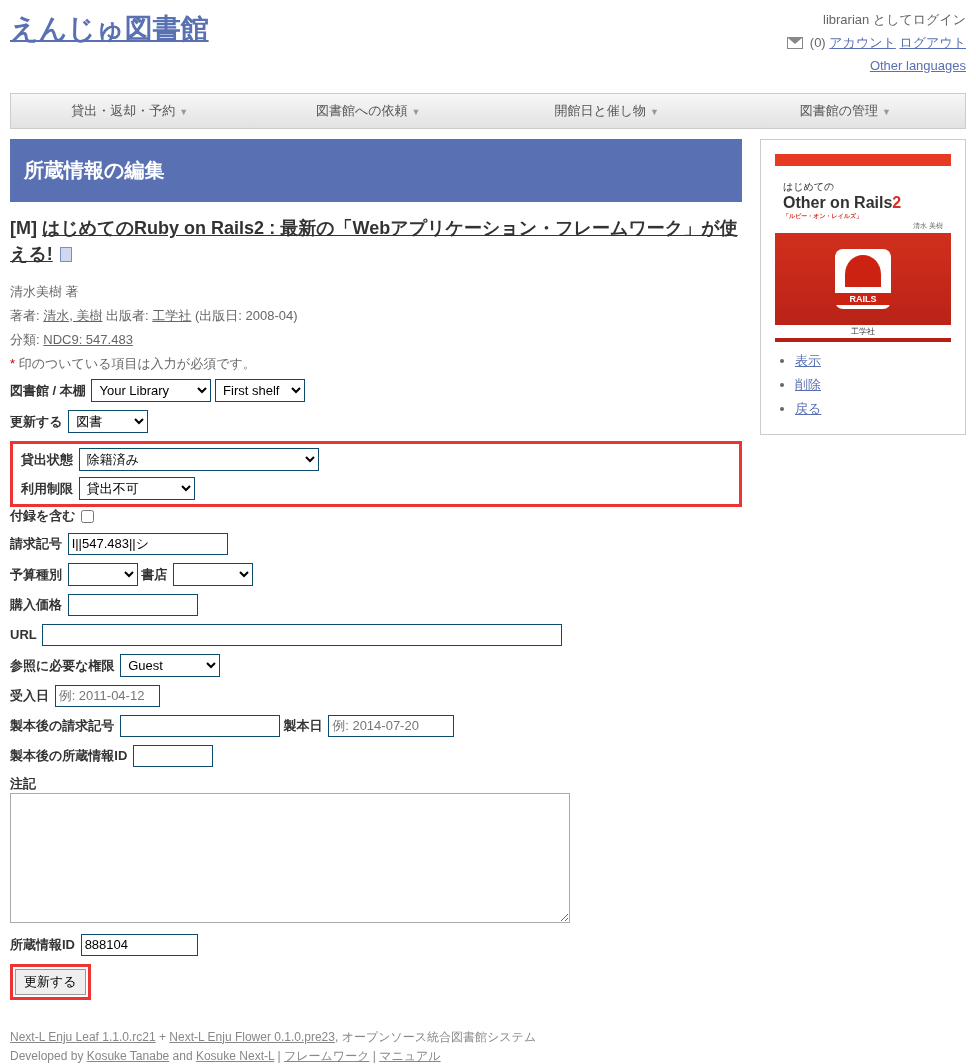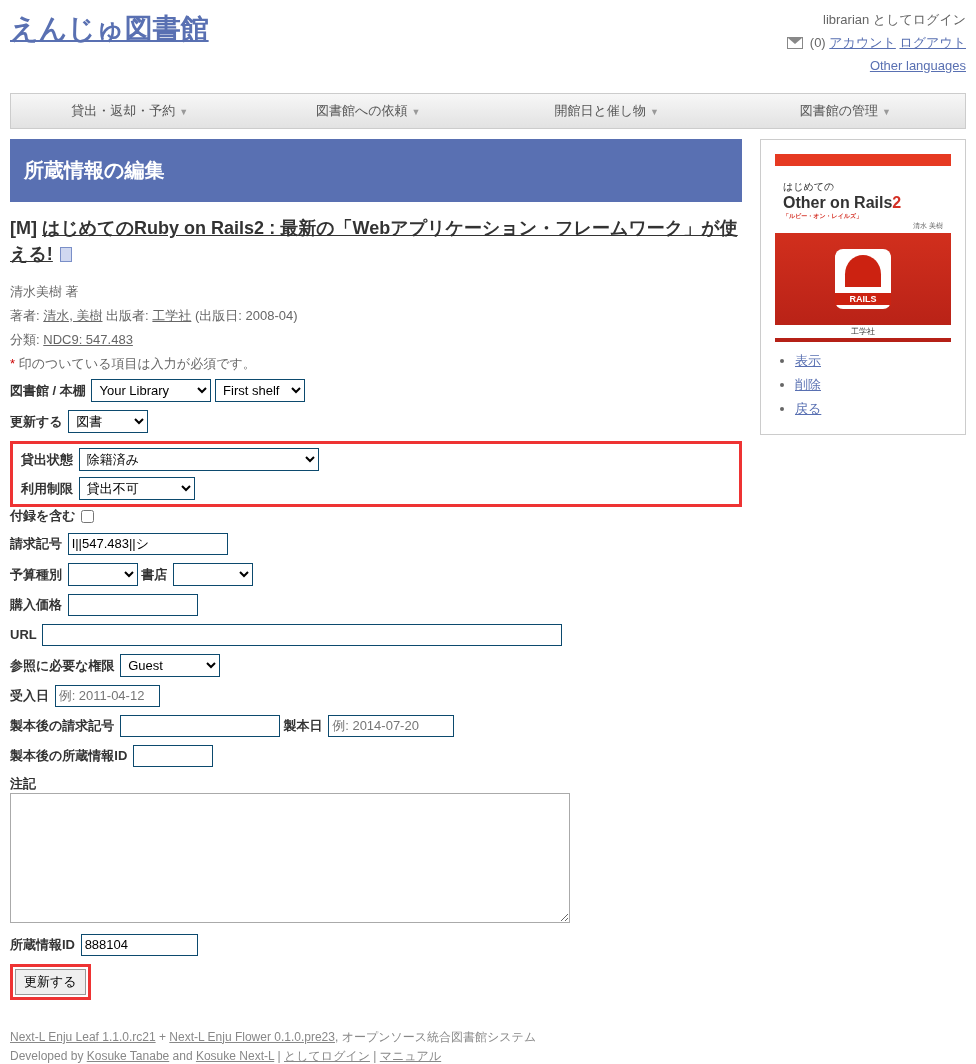--- a/index.html
+++ b/index.html
@@ -207,14 +207,14 @@
     <ul class="side-links">
       <li><a href="#">表示</a></li>
       <li><a href="#">削除</a></li>
       <li><a href="#">戻る</a></li>
     </ul>
   </div>
 </div>
 
 <div class="footer">
   <a href="#">Next-L Enju Leaf 1.1.0.rc21</a><span> + </span><a href="#">Next-L Enju Flower 0.1.0.pre23</a><span>, オープンソース統合図書館システム</span><br>
-  <span>Developed by </span><a href="#">Kosuke Tanabe</a><span> and </span><a href="#">Kosuke Next-L</a><span> | </span><a href="#">としてログイン</a><span> | </span><a href="#">マニュアル</a>
+  <span>Developed by </span><a href="#">Kosuke Tanabe</a><span> and </span><a href="#">Kosuke Next-L</a><span> | </span><a href="#">フレームワーク</a><span> | </span><a href="#">マニュアル</a>
 </div>
 
 </body></html>

